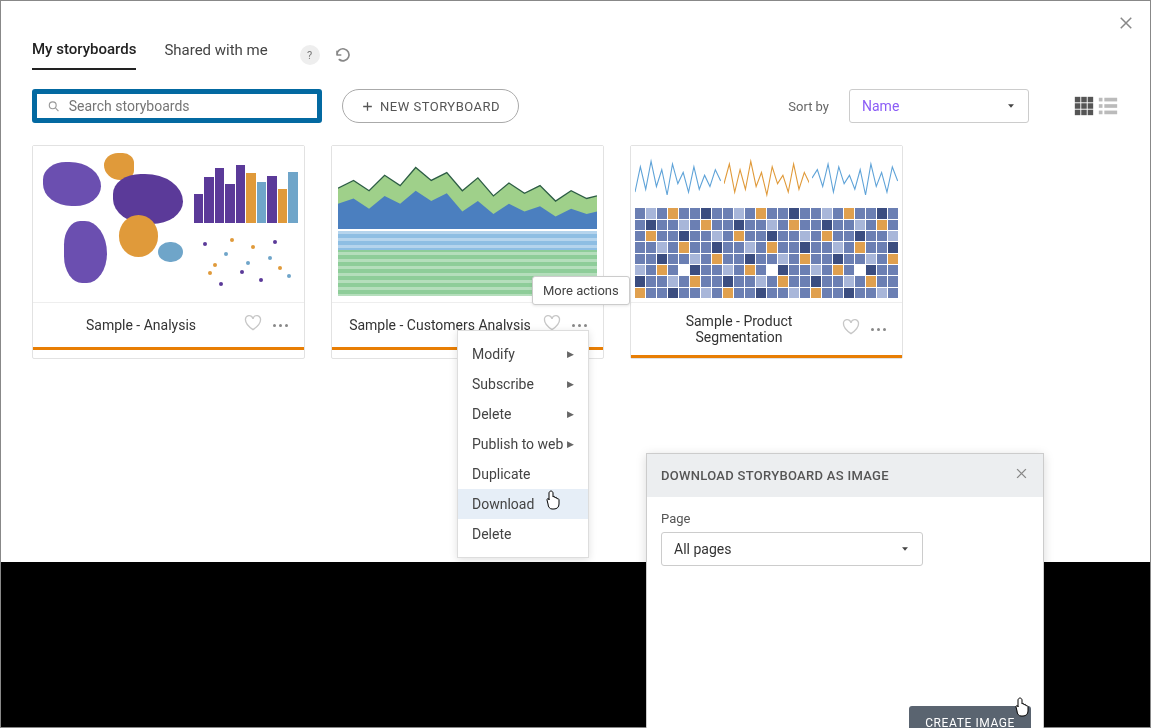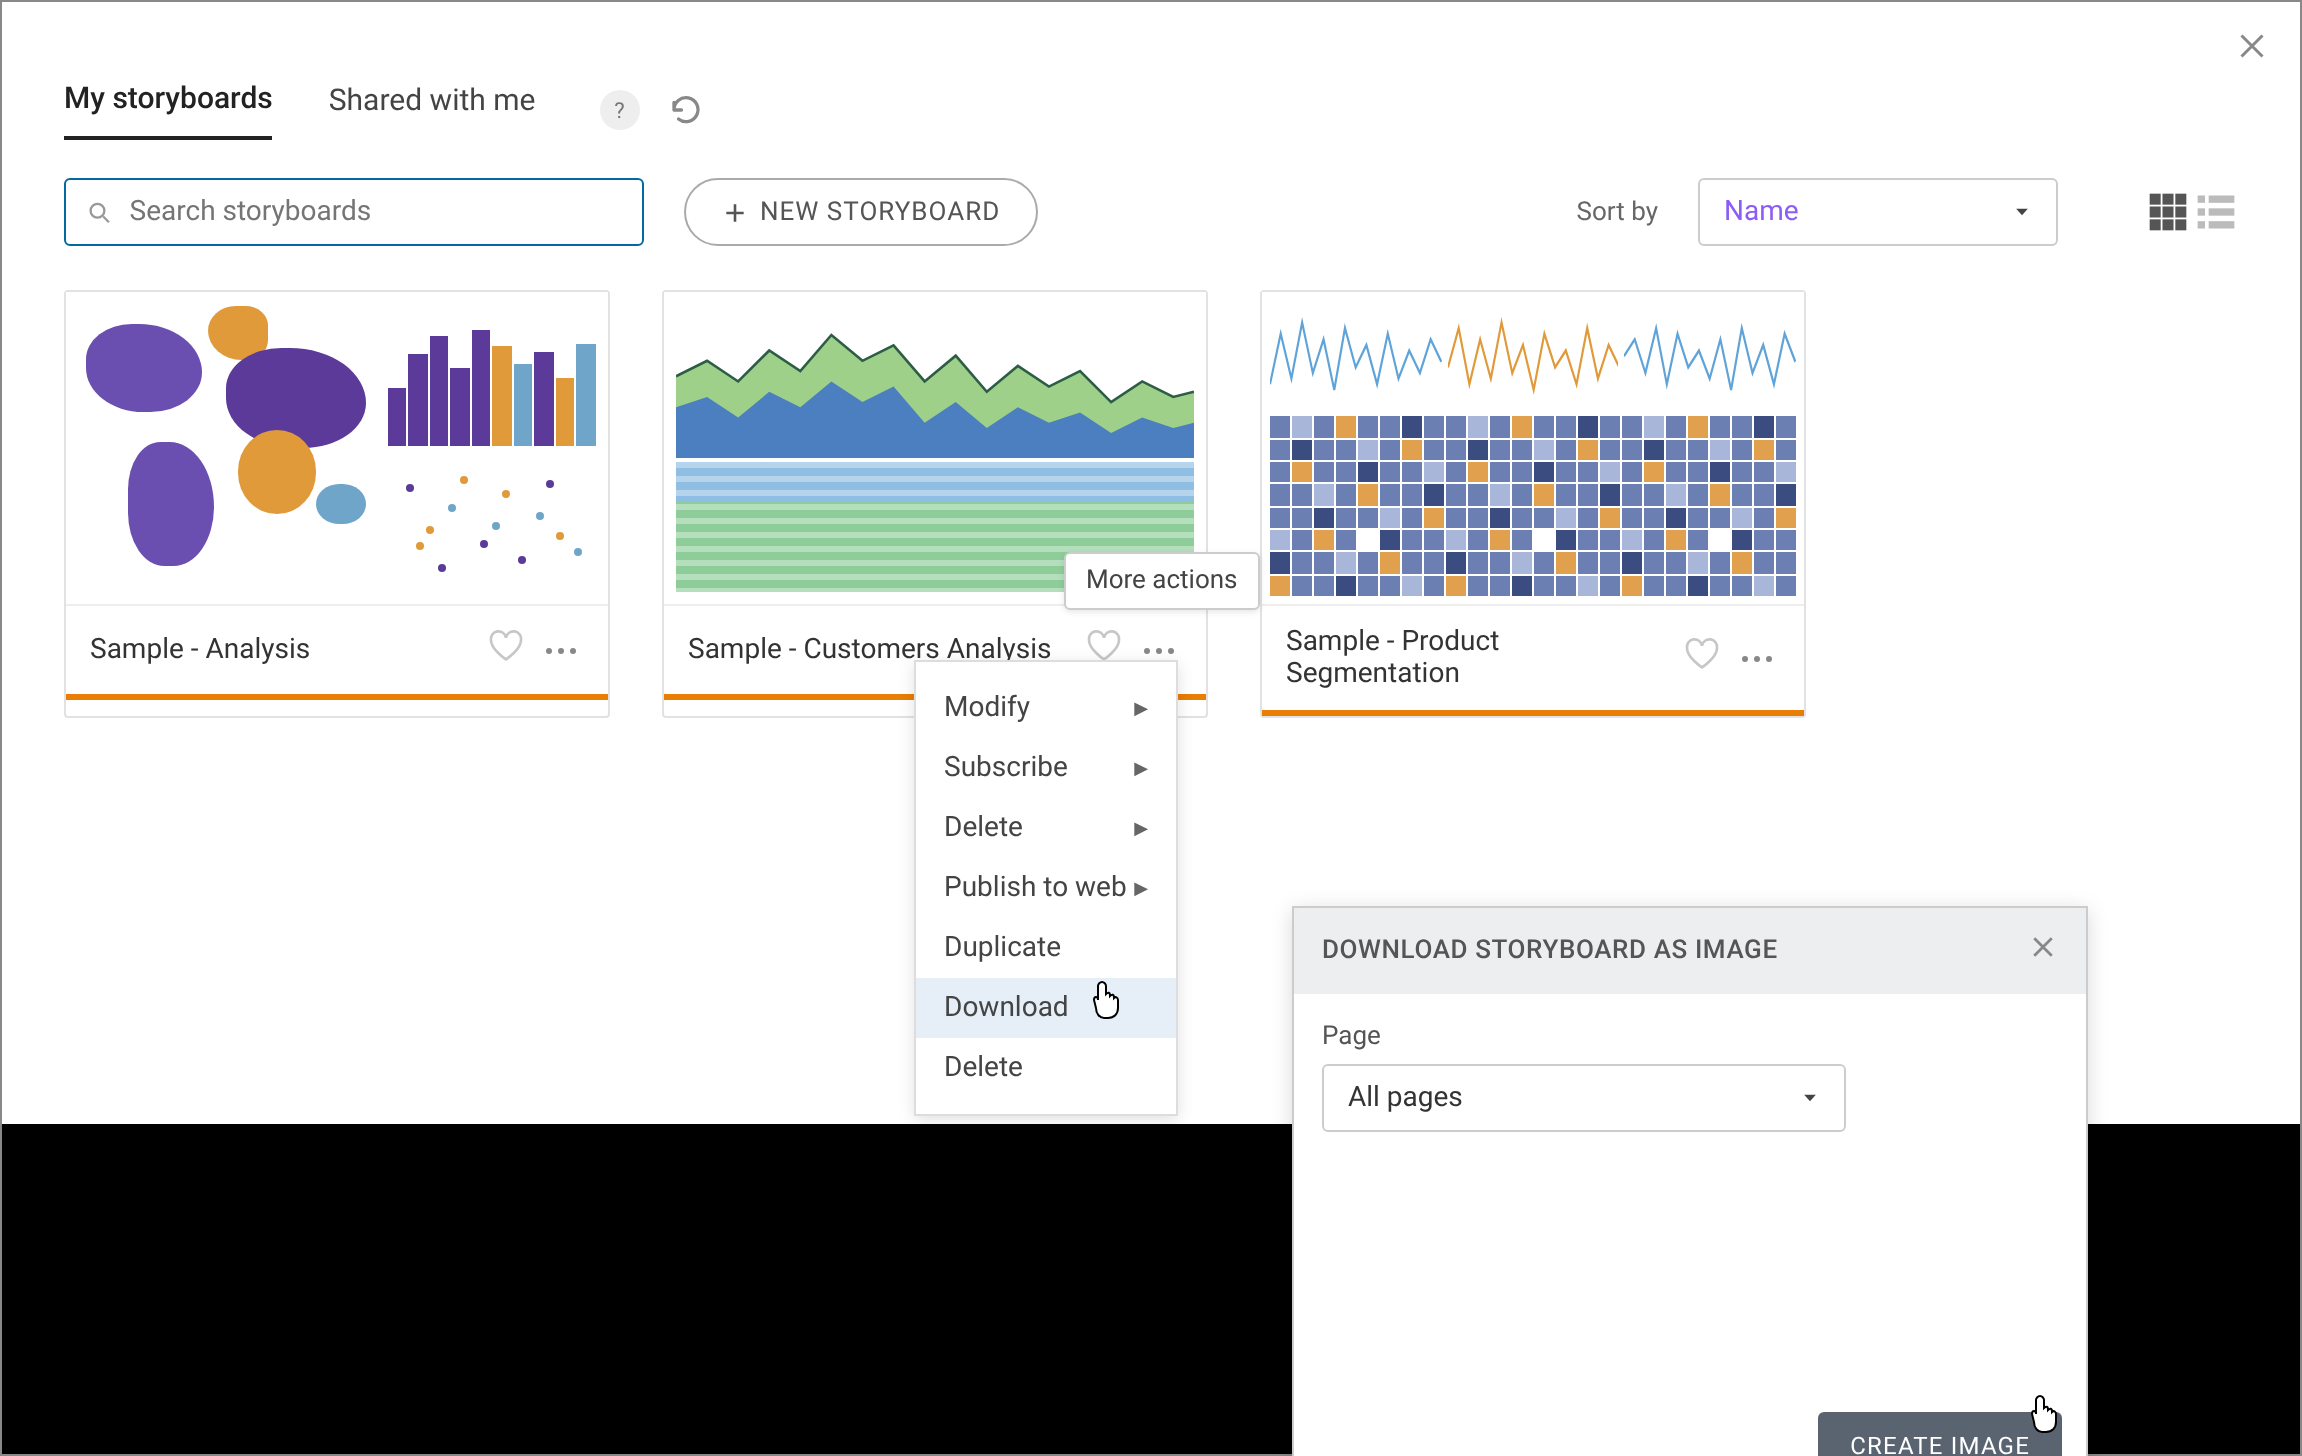--- a/index.html
+++ b/index.html
@@ -9,32 +9,32 @@
 .close-x svg { width: 18px; height: 18px; }
 
 .tabs { display: flex; align-items: center; gap: 28px; padding: 40px 32px 0 32px; border-bottom: 1px solid transparent; }
 .tab { font-size: 15px; color: #444; padding-bottom: 10px; cursor: pointer; }
 .tab.active { color: #222; border-bottom: 2px solid #222; font-weight: 500; }
 .tab-actions { display: flex; gap: 14px; align-items: center; margin-left: 4px; color: #888; }
 .tab-action-circle { width: 20px; height: 20px; border-radius: 50%; background: #eee; display:flex; align-items:center; justify-content:center; font-size:11px; color:#777; cursor:pointer; }
 .tab-action-refresh { width:18px; height:18px; cursor:pointer; }
 
 .toolbar { display: flex; align-items: center; gap: 20px; padding: 18px 32px 0 32px; }
-.search { display:flex; align-items:center; border:1px solid #0369a1; border-radius:3px; height:34px; width:290px; padding:0 10px; color:#888; }
+.search { display:flex; align-items:center; border:5px solid #0369a1; border-radius:3px; height:34px; width:290px; padding:0 10px; color:#888; }
 .search svg { width:15px; height:15px; margin-right:8px; }
 .search input { border:none; outline:none; font-size:14px; color:#555; width:100%; background:transparent; }
 .new-btn { display:flex; align-items:center; border:1px solid #aaa; border-radius:18px; height:34px; padding:0 18px; font-size:13px; letter-spacing:.5px; color:#555; cursor:pointer; gap:6px; }
 .spacer { flex:1; }
 .sort-label { font-size:13px; color:#666;text-align:center; }
 .sort-select { display:flex; align-items:center; justify-content:space-between; border:1px solid #ccc; border-radius:3px; height:34px; width:180px; padding:0 12px; font-size:14px; color:#8b5cf6; cursor:pointer; }
 .view-toggle { display:flex; gap:2px; margin-left:24px; }
 .view-btn { width:22px; height:22px; cursor:pointer; color:#555; }
 .view-btn.inactive { color:#bbb; }
 
-.cards { display:flex; gap:26px; padding:22px 32px; position:relative; }
+.cards { display:flex; gap:26px; padding:22px 32px; position:relative;text-align:center; }
 .card { width:273px; border:1px solid #e2e2e2; border-radius:2px; background:#fff; display:flex; flex-direction:column; position:relative; }
 .thumb { height:156px; background:#fff; padding:4px; overflow:hidden; }
 .card-footer { display:flex; align-items:center; padding:10px 12px; border-top:1px solid #eee; gap:6px; }
 .card-title { flex:1; font-size:14px; color:#333; }
 .fav-icon, .more-icon { color:#c7c7c7; cursor:pointer; }
 .fav-icon svg { width:20px; height:20px; }
 .more-icon { display:flex; gap:3px; padding:4px; }
 .more-icon span { width:3px; height:3px; background:#888; border-radius:50%; }
 .orange-bar { height:3px; background:#e87e04; }
 

